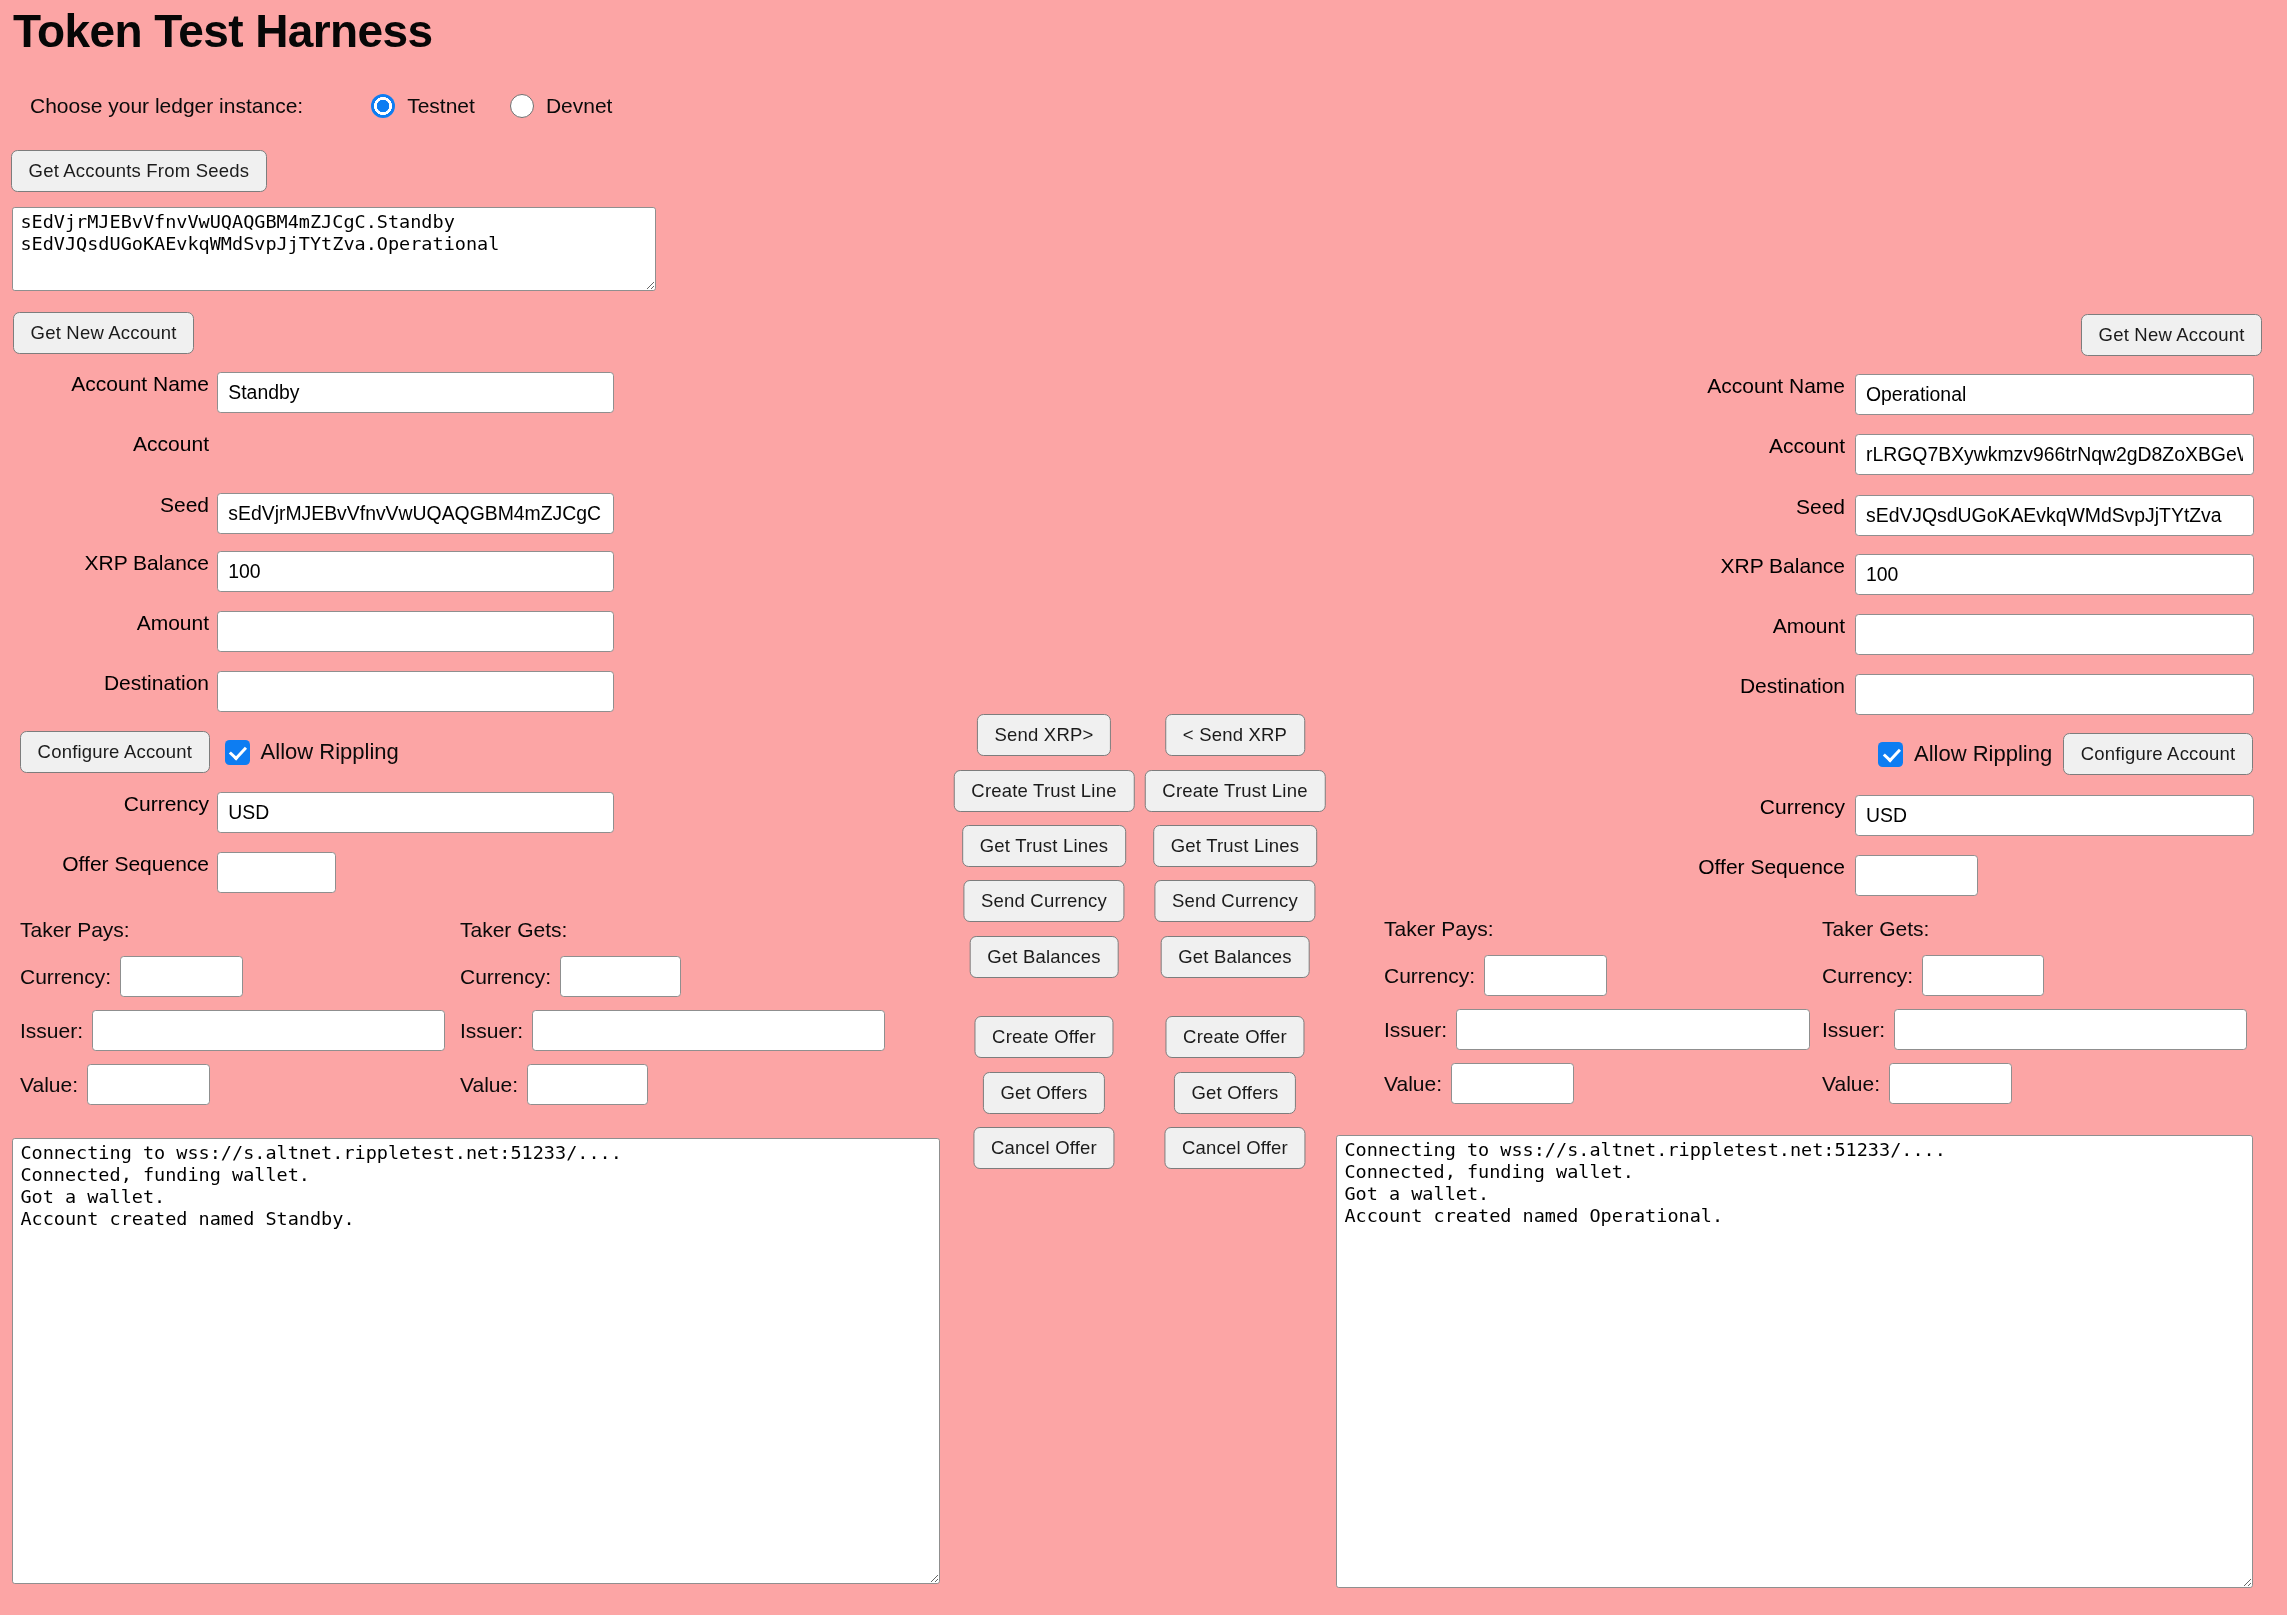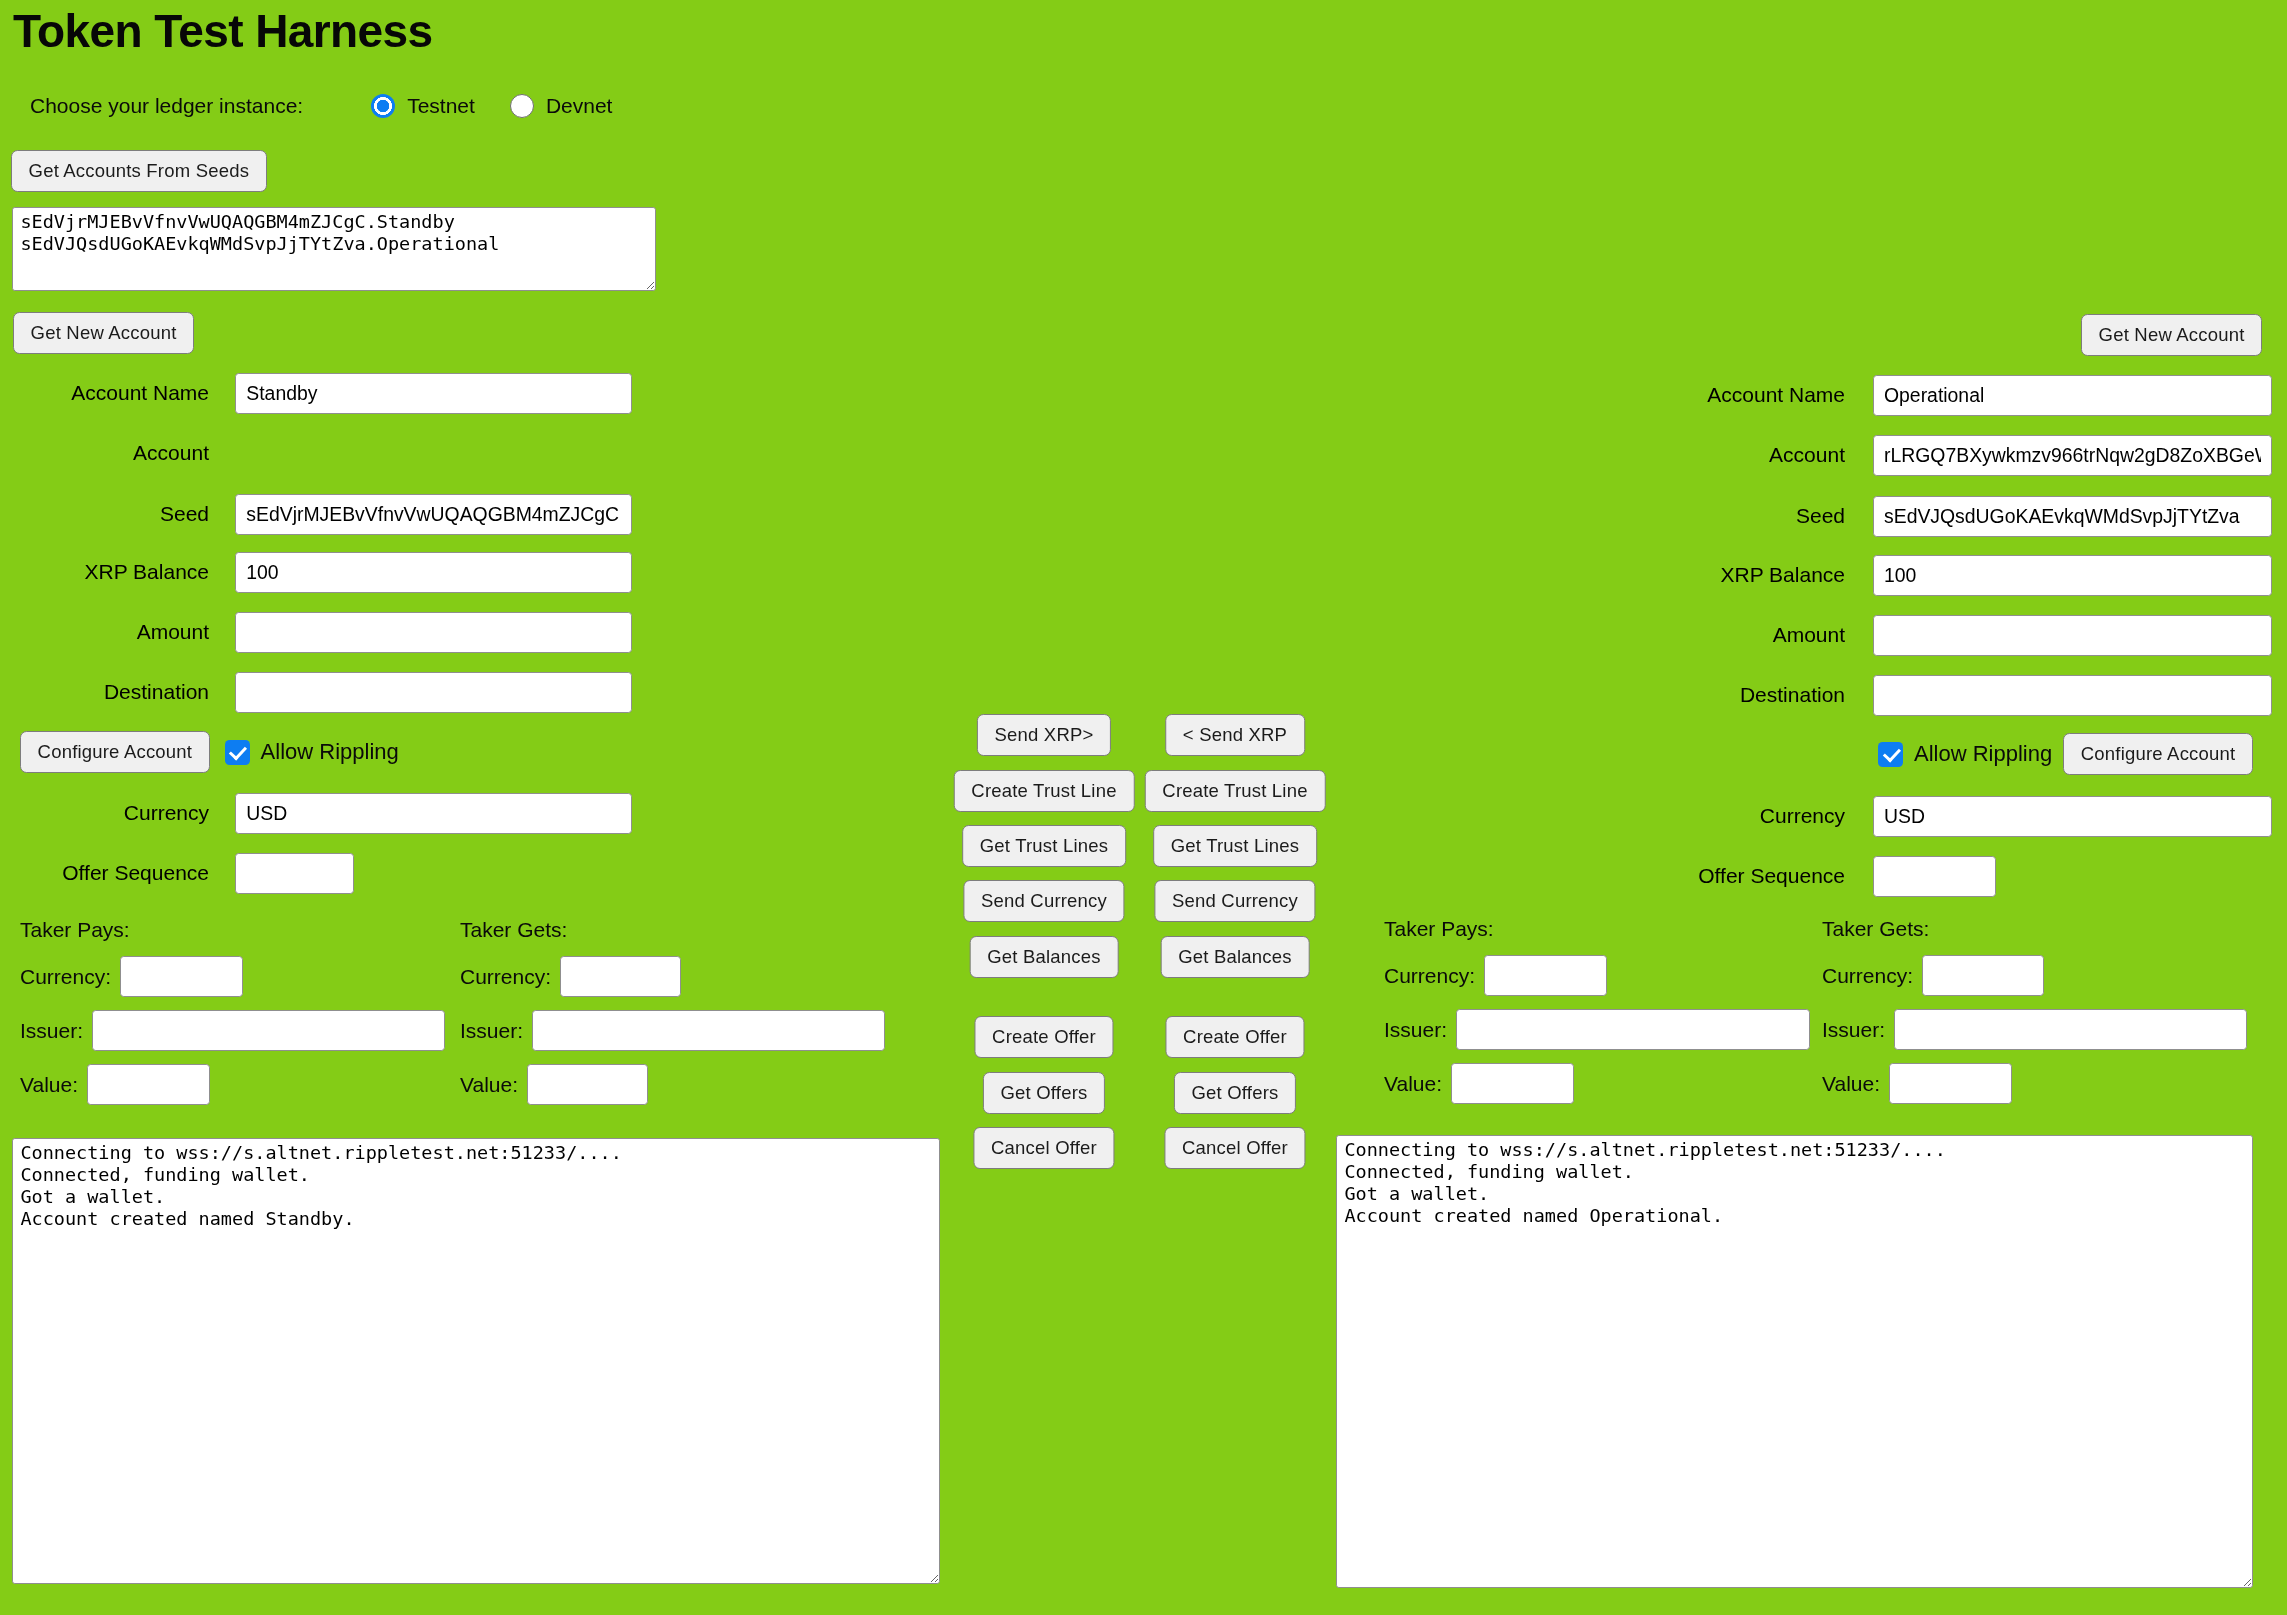--- a/index.html
+++ b/index.html
@@ -1,17 +1,17 @@
 <!DOCTYPE html>
 <html style="font-size:14.8px"><head>
 <meta charset="utf-8">
 <style>
   html,body{margin:0;padding:0;}
   body{font-family:"Liberation Sans",sans-serif;background:#f7f7f7;}
-  #app{position:relative;width:2287px;height:1615px;background:#84cc16;overflow:hidden;color:#0a0a0a;}
+  #app{position:relative;width:2287px;height:1615px;background:#fca5a5;overflow:hidden;color:#0a0a0a;}
 
   .title{position:absolute;left:13px;top:3.7px;margin:0;font-size:46px;font-weight:700;letter-spacing:-0.6px;color:#070707;}
 
   .ledger{position:absolute;left:30px;top:89px;height:33px;display:flex;align-items:center;}
   .ledger-label{font-size:21px;}
 
   .radio{display:inline-block;width:24px;height:24px;border-radius:50%;border:1.8px solid #6f6f6f;background:#fff;box-sizing:border-box;flex:none;}
   .radio.checked{border:none;background:radial-gradient(circle,#0d7df2 0 6px,#ffffff 6.5px 8.8px,#0d7df2 9.2px);}
   .radio-label{font-size:21px;margin-left:12px;}
 
@@ -19,21 +19,21 @@
   .checkbox.checked{border:none;background:#0d7df2;}
   .checkbox.checked::after{content:"";position:absolute;left:8.8px;top:3.2px;width:6.5px;height:13px;border-right:3px solid #fff;border-bottom:3px solid #fff;transform:rotate(43deg);}
   .cblbl{font-size:22px;margin-left:11px;}
 
   .btn{height:42px;padding:0 16.6px;background:#f0f0f0;border:1.6px solid #7d7d7d;border-radius:6.5px;font-family:"Liberation Sans",sans-serif;font-size:18.5px;color:#1b1b1b;letter-spacing:0.2px;box-sizing:border-box;}
   .pos{position:absolute;}
   .mid{position:absolute;transform:translateX(-50%);white-space:nowrap;}
 
   .inp{height:41px;border:1.6px solid #8f8f8f;border-radius:3.7px;background:#fff;font-family:"Liberation Sans",sans-serif;font-size:19.4px;color:#000;padding:0 10px;box-sizing:border-box;}
 
-  .frow{position:absolute;display:flex;align-items:center;height:42px;gap:18px;}
+  .frow{position:absolute;display:flex;align-items:flex-start;height:42px;}
   .lbl{font-size:21px;color:#000;flex:none;}
   .lbl-l{width:209px;text-align:right;}
   .inp-l{margin-left:8.3px;width:397px;}
   .lbl-r{width:399px;text-align:right;}
   .inp-r{margin-left:10px;width:399px;}
 
   .cfgrow{position:absolute;display:flex;align-items:center;height:44px;}
 
   .taker{position:absolute;}
   .tkhdr{font-size:21px;height:25px;}

